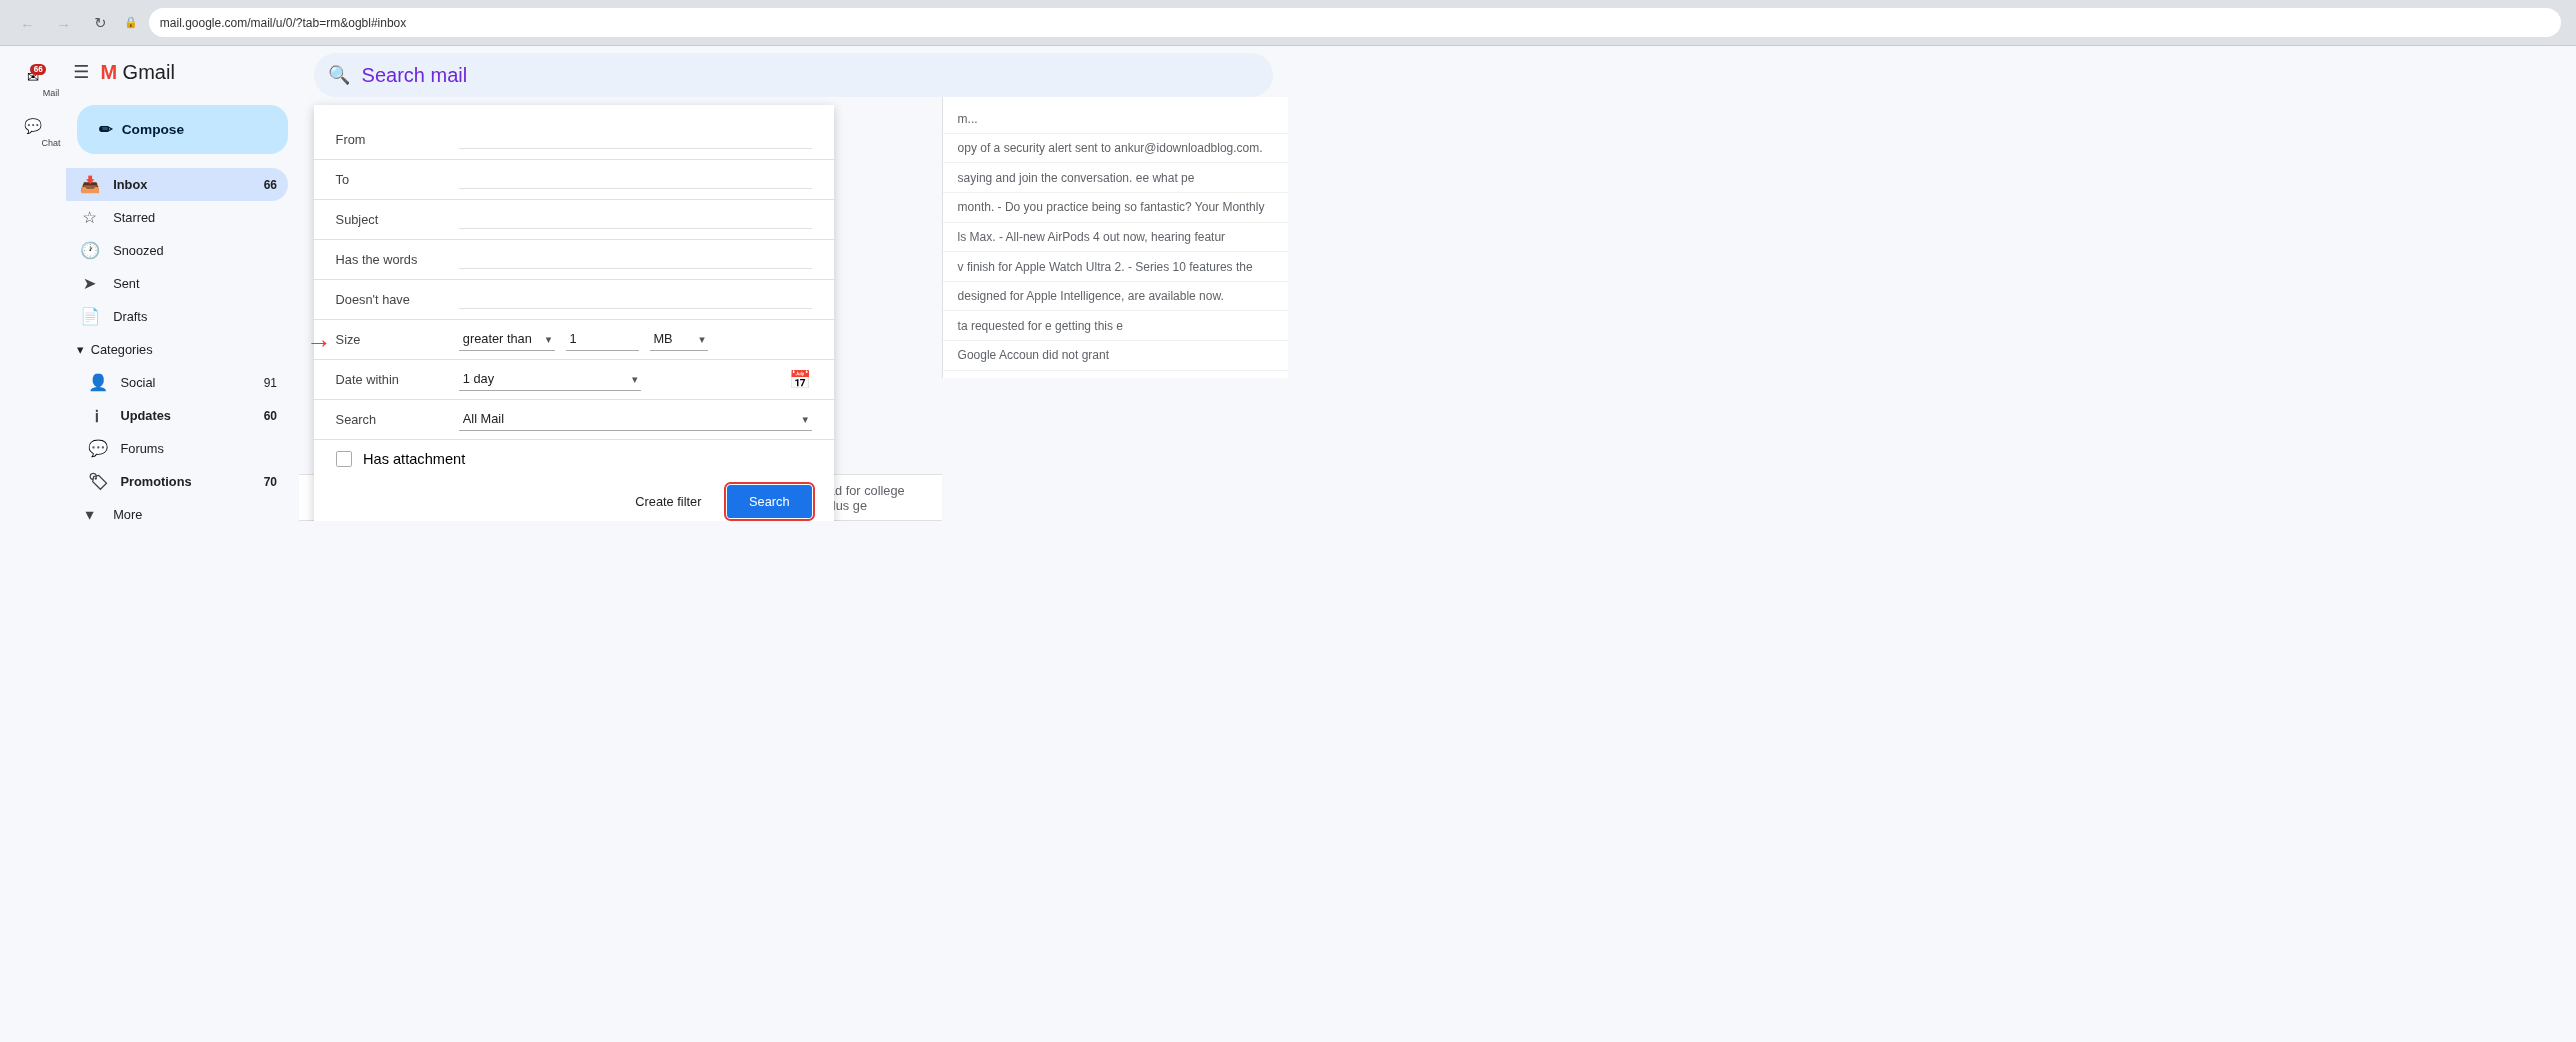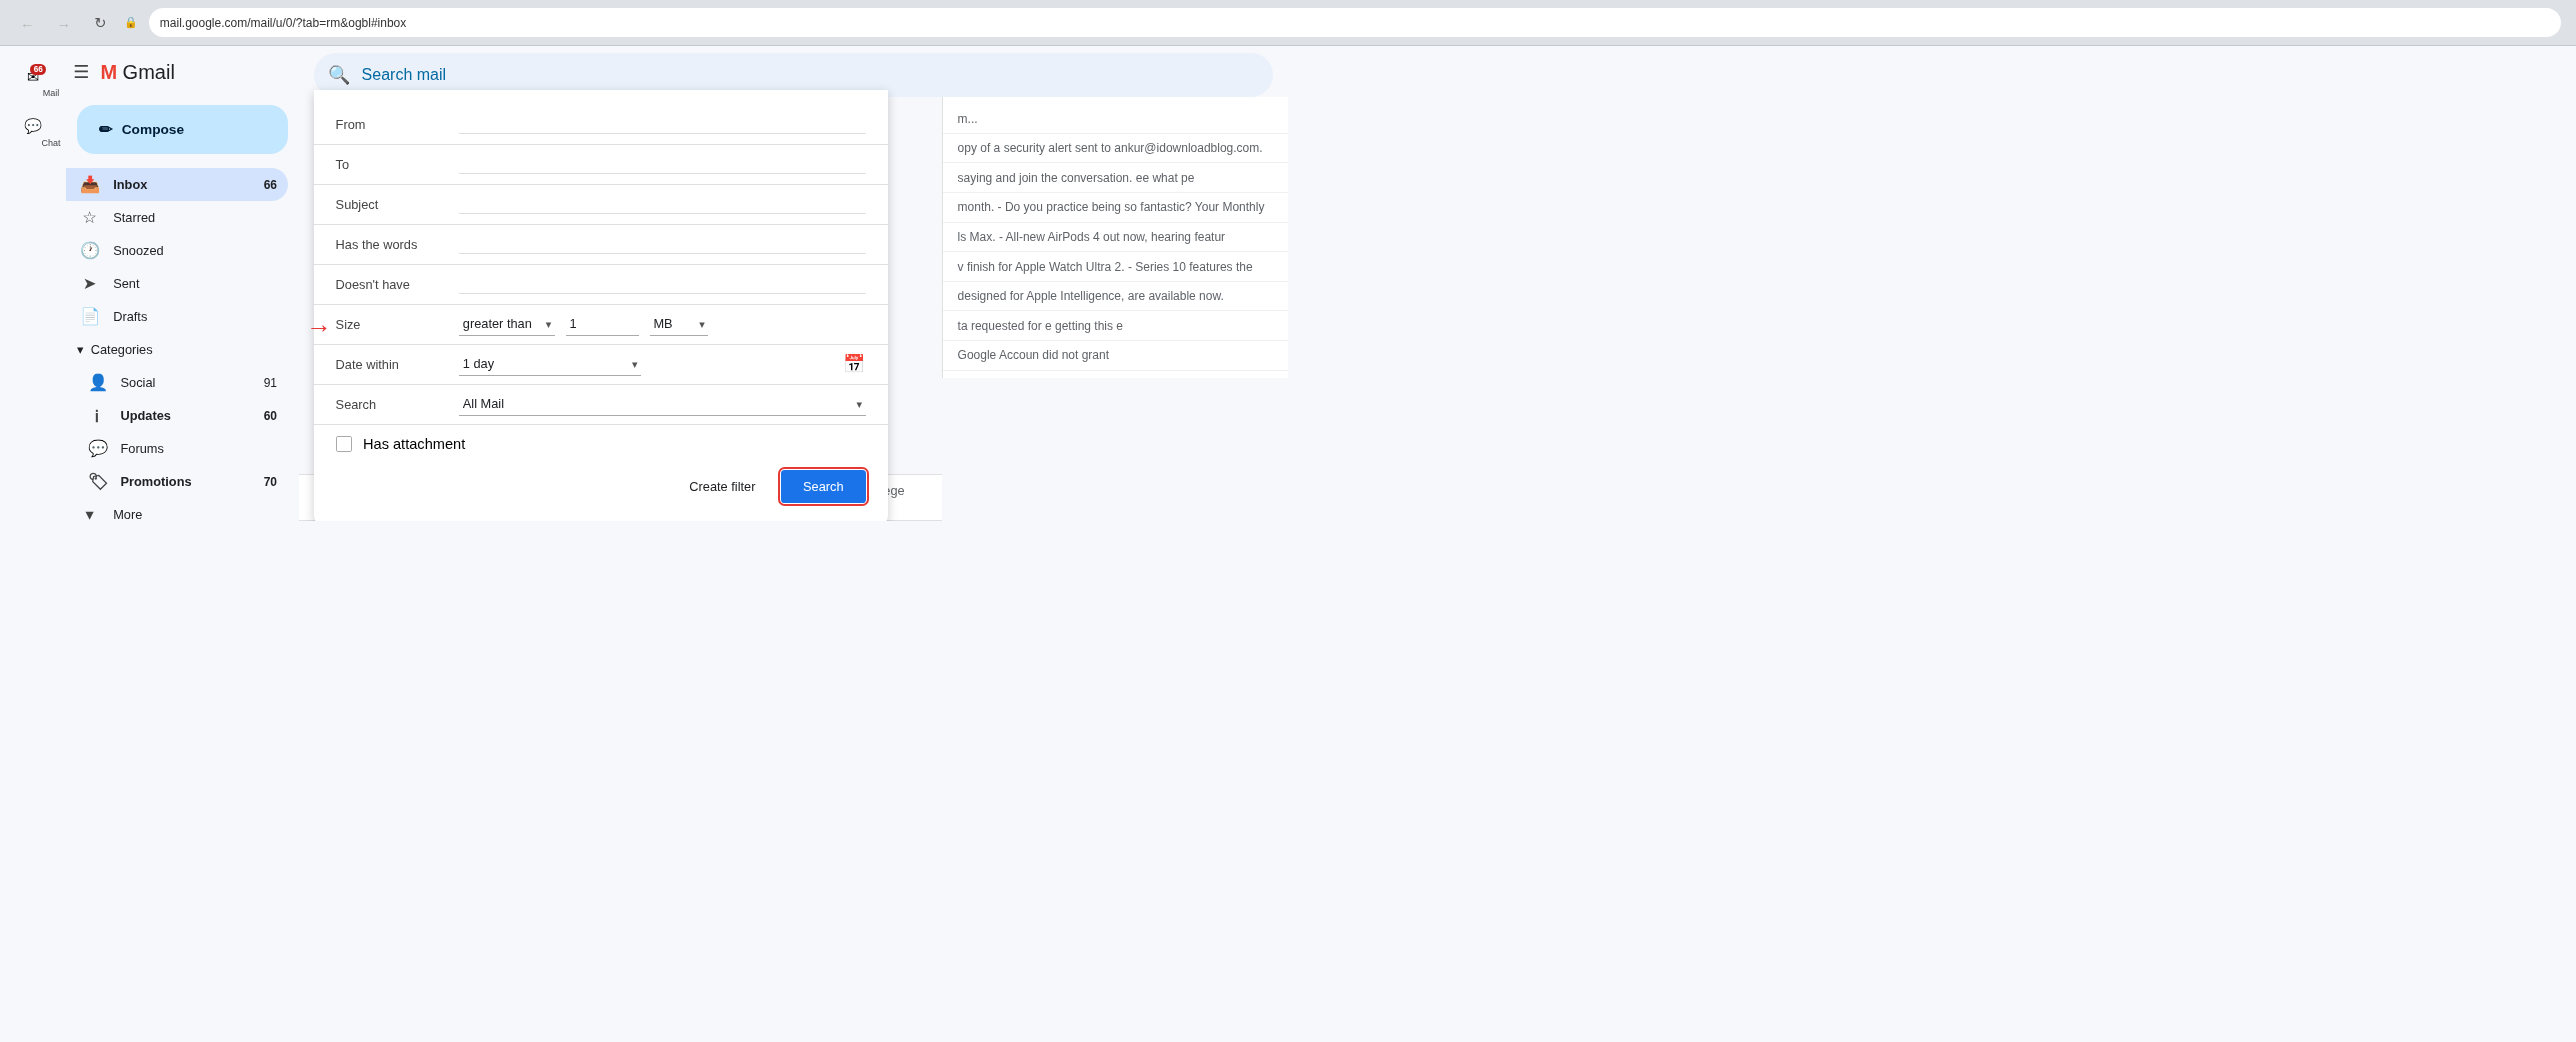--- a/index.html
+++ b/index.html
@@ -37,38 +37,38 @@
 
     
     .main { flex: 1; background: #f6f8fc; position: relative; overflow: hidden; }
 
     
     .search-area { padding: 7.3px 14.6px 0 14.6px; }
     .search-bar { width: 100%; background: #eaf1fb; border: none; border-radius: 22px; height: 44px; display: flex; align-items: center; padding: 0 14.6px; gap: 11px; font-size: 14.6px; color: #444; cursor: text; }
     .search-icon-main { font-size: 18px; color: #444; }
 
     
-    .search-dropdown { position: absolute; top: 44px; left: 14.6px; width: 574px; background: white; border-radius: 0 0 14.6px 14.6px; box-shadow: 0 3.6px 11px rgba(0,0,0,0.2); z-index: 20; padding: 14.6px 0 18px 0; }
+    .search-dropdown { position: absolute; top: 59px; left: 14.6px; width: 520px; background: white; border-radius: 0 0 14.6px 14.6px; box-shadow: 0 3.6px 11px rgba(0,0,0,0.2); z-index: 20; padding: 14.6px 0 18px 0; }
 
     .search-field-row { display: flex; align-items: center; padding: 7.3px 22px; gap: 14.6px; min-height: 40px; border-bottom: 0.9px solid #e0e0e0; }
     .search-field-row:last-child { border-bottom: none; }
     .field-label { width: 109px; font-size: 12.8px; color: #444; flex-shrink: 0; }
     .field-input { flex: 1; border: none; outline: none; font-size: 12.8px; color: #202124; background: transparent; border-bottom: 0.9px solid #e0e0e0; padding-bottom: 3.6px; }
 
     .size-row { display: flex; align-items: center; padding: 7.3px 22px; gap: 14.6px; min-height: 40px; border-bottom: 0.9px solid #e0e0e0; position: relative; }
 
     .size-select-wrapper { flex: 1; display: flex; align-items: center; gap: 11px; }
     .dropdown-select { background: white; border: none; border-bottom: 0.9px solid #aaa; outline: none; font-size: 12.8px; color: #202124; padding: 3.6px 3.6px; cursor: pointer; appearance: none; -webkit-appearance: none; padding-right: 22px; position: relative; }
     .select-wrapper { position: relative; display: inline-block; }
     .select-wrapper::after { content: '▾'; position: absolute; right: 3.6px; top: 50%; transform: translateY(-50%); color: #555; font-size: 11px; pointer-events: none; }
 
     .size-number-input { width: 73px; border: none; border-bottom: 0.9px solid #aaa; outline: none; font-size: 12.8px; padding: 3.6px; color: #202124; }
 
     .date-row { display: flex; align-items: center; padding: 7.3px 22px; gap: 14.6px; min-height: 40px; border-bottom: 0.9px solid #e0e0e0; }
-    .date-select-wrapper { flex: 1; display: flex; align-items: flex-start; gap: 11px; }
+    .date-select-wrapper { flex: 1; display: flex; align-items: flex-end; gap: 11px; }
     .calendar-icon { font-size: 18px; color: #555; cursor: pointer; margin-left: auto; }
 
     .search-in-row { display: flex; align-items: center; padding: 7.3px 22px; gap: 14.6px; min-height: 40px; border-bottom: 0.9px solid #e0e0e0; }
     .search-in-select { flex: 1; }
 
     .attachment-row { display: flex; align-items: flex-end; padding: 11px 22px; gap: 11px; }
     .checkbox { width: 16.4px; height: 16.4px; border: 1.8px solid #aaa; border-radius: 1.8px; cursor: pointer; flex-shrink: 0; display: flex; align-items: center; justify-content: center; }
 
     .action-row { display: flex; justify-content: flex-end; align-items: center; padding: 7.3px 22px; gap: 14.6px; }
     .create-filter-btn { background: transparent; border: none; font-size: 12.8px; color: #202124; cursor: pointer; padding: 7.3px 11px; border-radius: 3.6px; }
@@ -178,21 +178,21 @@
       <span class="nav-icon">▾</span>
       <span class="nav-label">More</span>
     </div>
   </div>
 
   <div class="main">
 
     <div class="search-area">
       <div class="search-bar">
         <span class="search-icon-main">🔍</span>
-        <span style="color:#0369a1;font-size:16px;">Search mail</span>
+        <span style="color:#6d28d9;font-size:20px;">Search mail</span>
       </div>
     </div>
 
     <div class="search-dropdown">
 
       <div class="search-field-row">
         <span class="field-label">From</span>
         <input class="field-input" type="text" value="" style="">
       </div>
 

